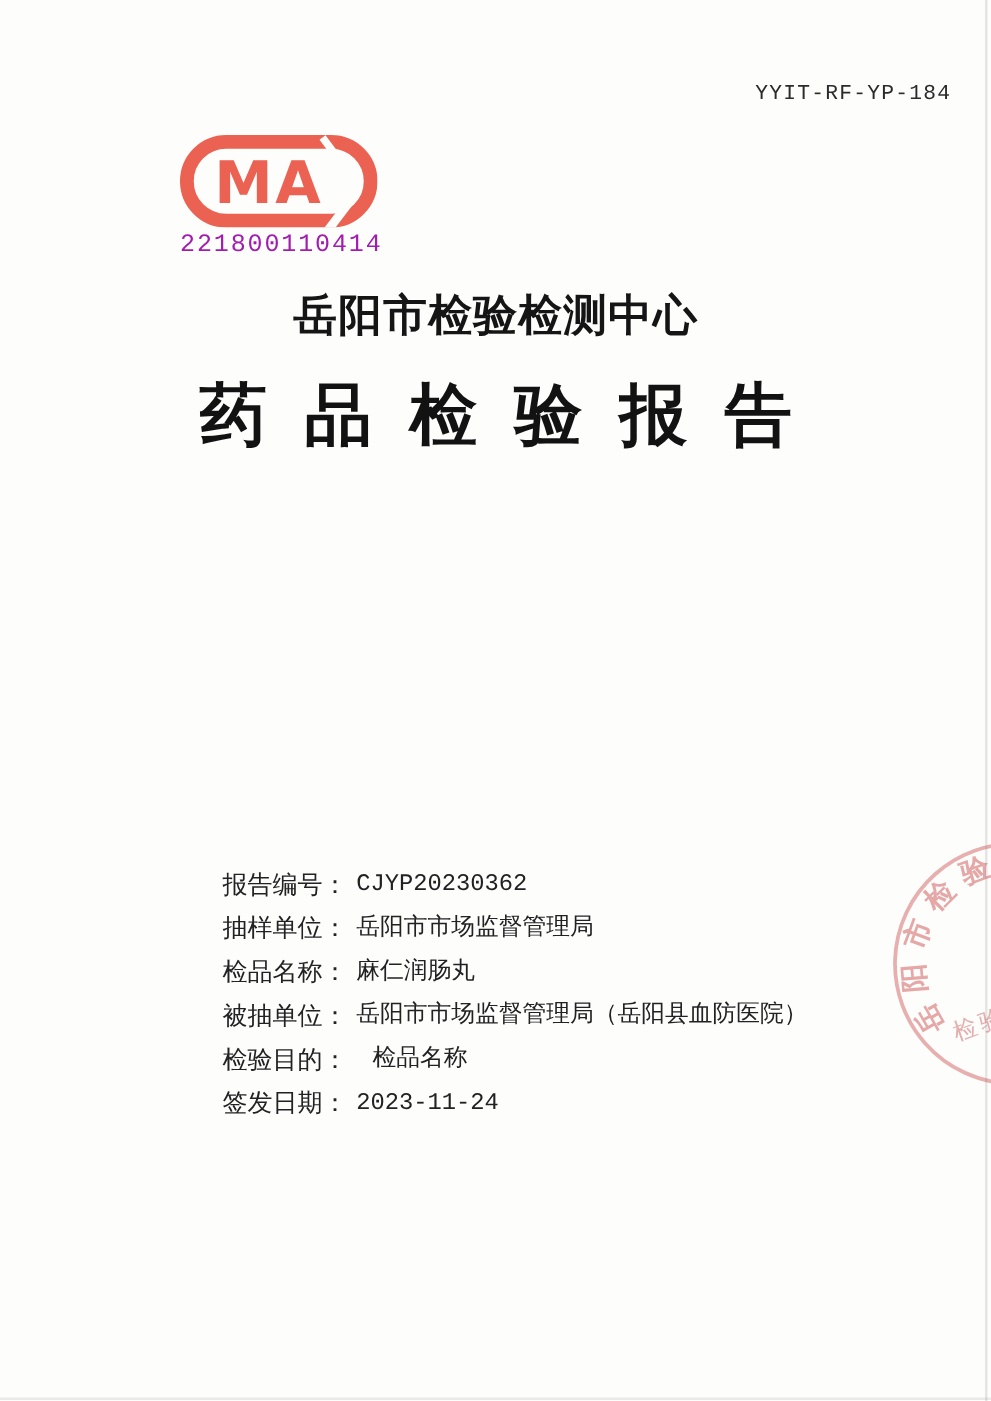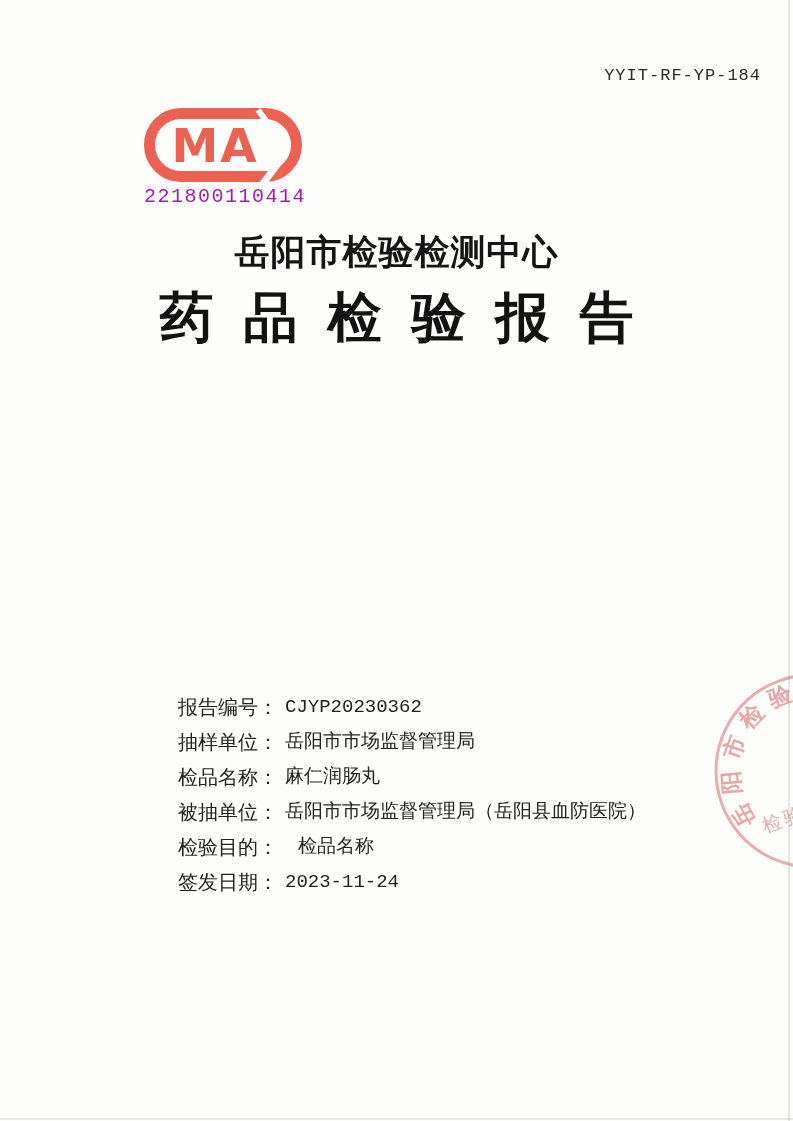--- a/index.html
+++ b/index.html
@@ -38,21 +38,21 @@
     position: absolute;
     top: 229px; left: 0; right: 0;
     text-align: center;
     font-size: 35px;
     font-weight: bold;
     letter-spacing: 1px;
     color: #151515;
   }
   .report-title-wrap {
     position: absolute;
-    top: 282px; left: 0; right: 0;
+    top: 296px; left: 0; right: 0;
     text-align: center;
   }
   .report-title {
     display: inline-block;
     font-size: 54px;
     font-weight: bold;
     letter-spacing: 30px;
     margin-right: -30px; 
     color: #121212;
     white-space: nowrap;

